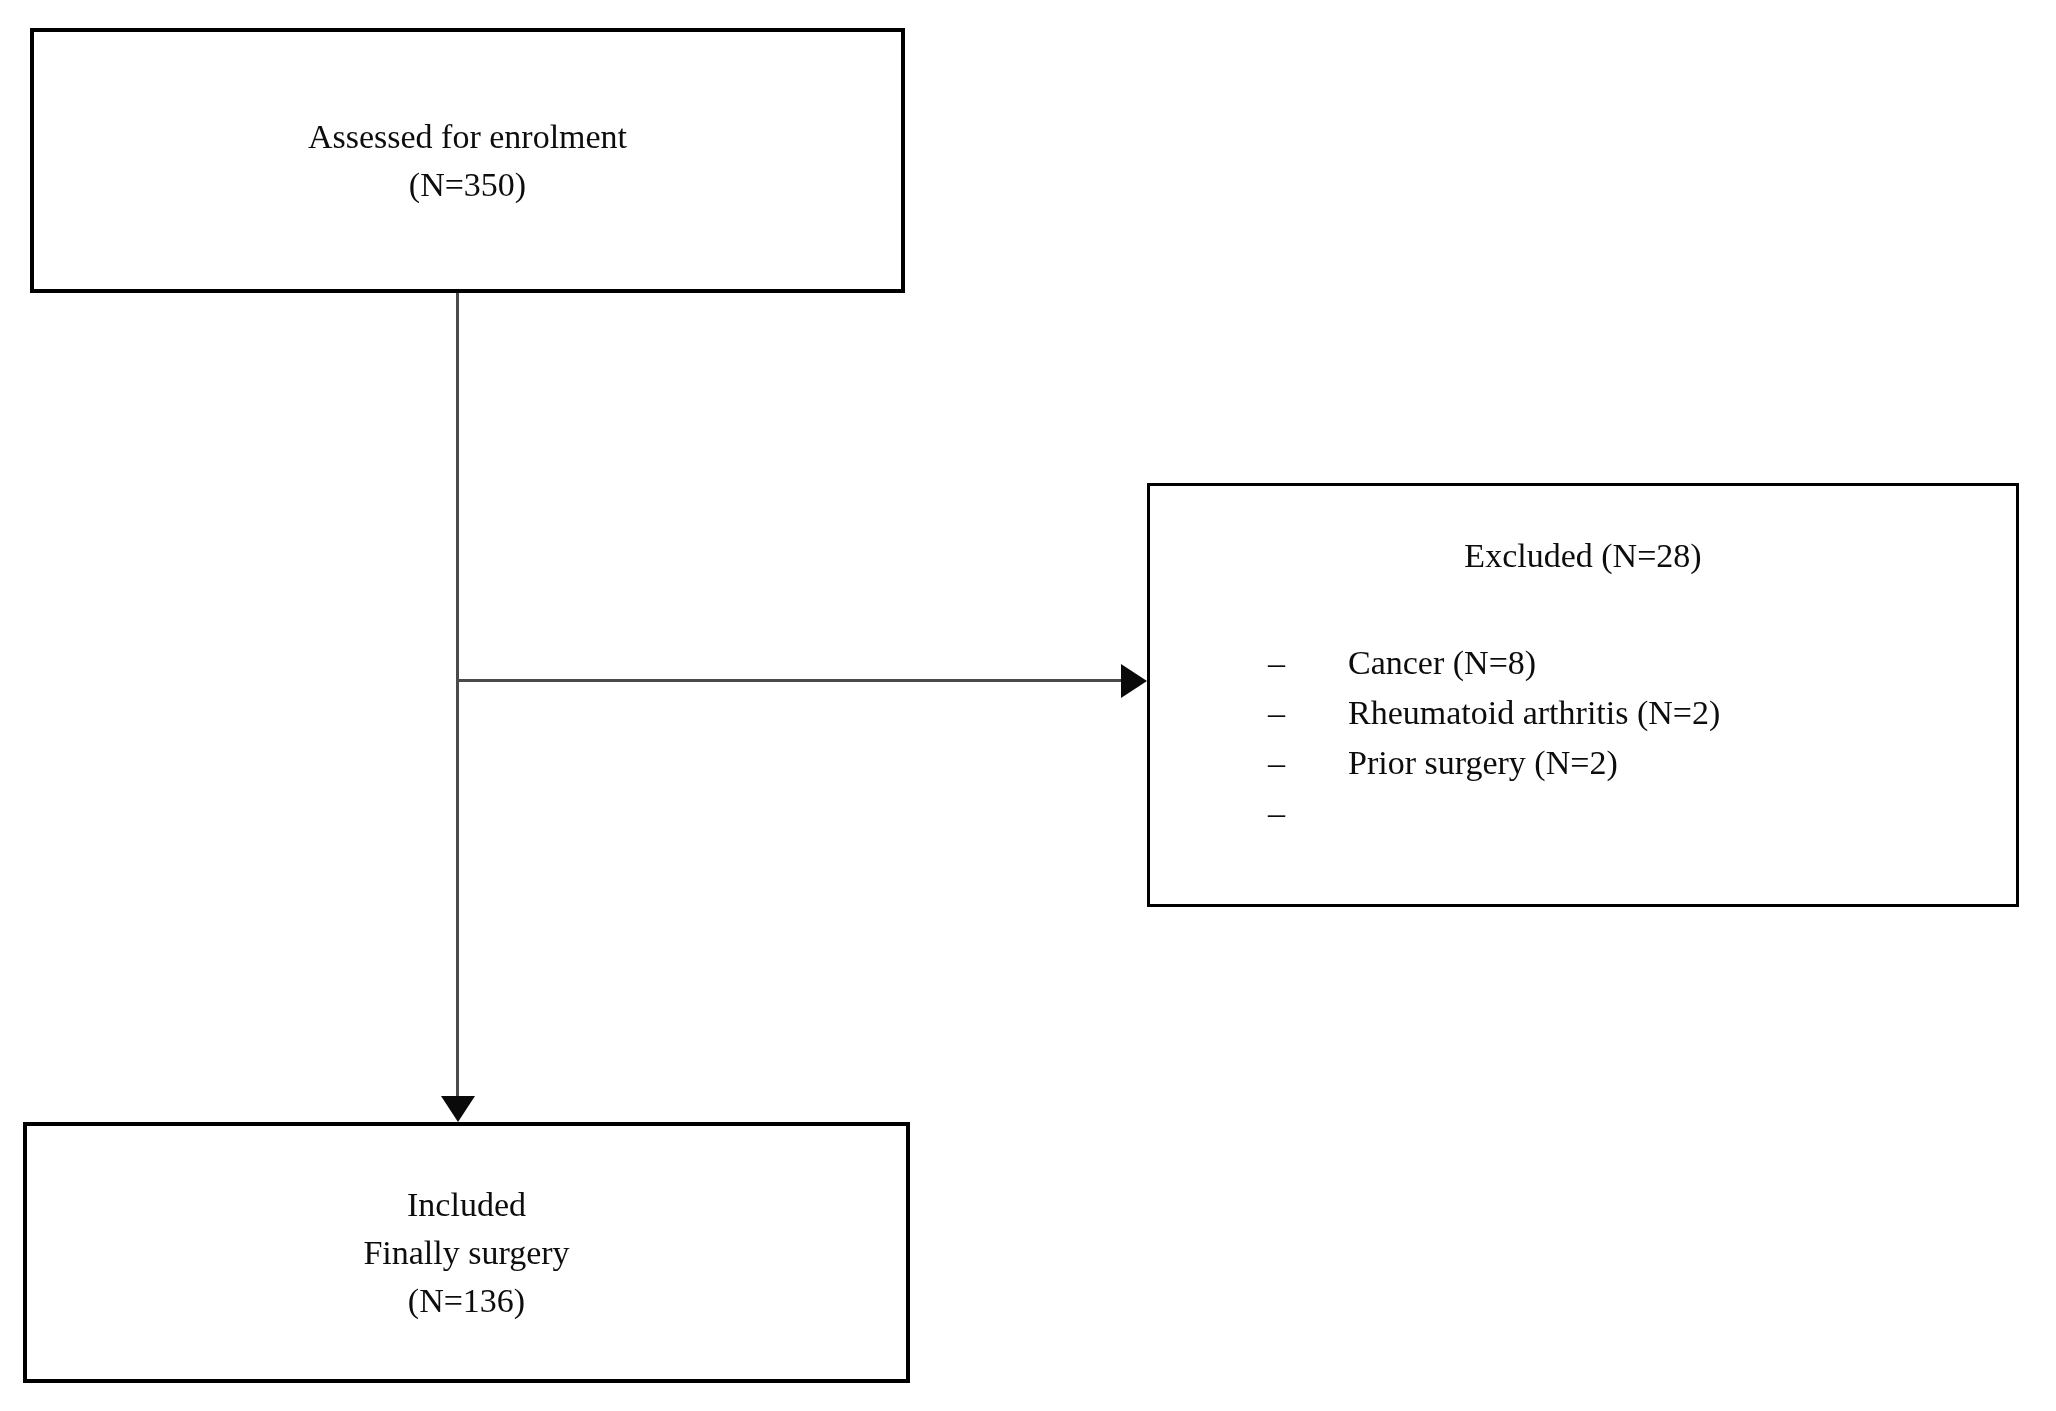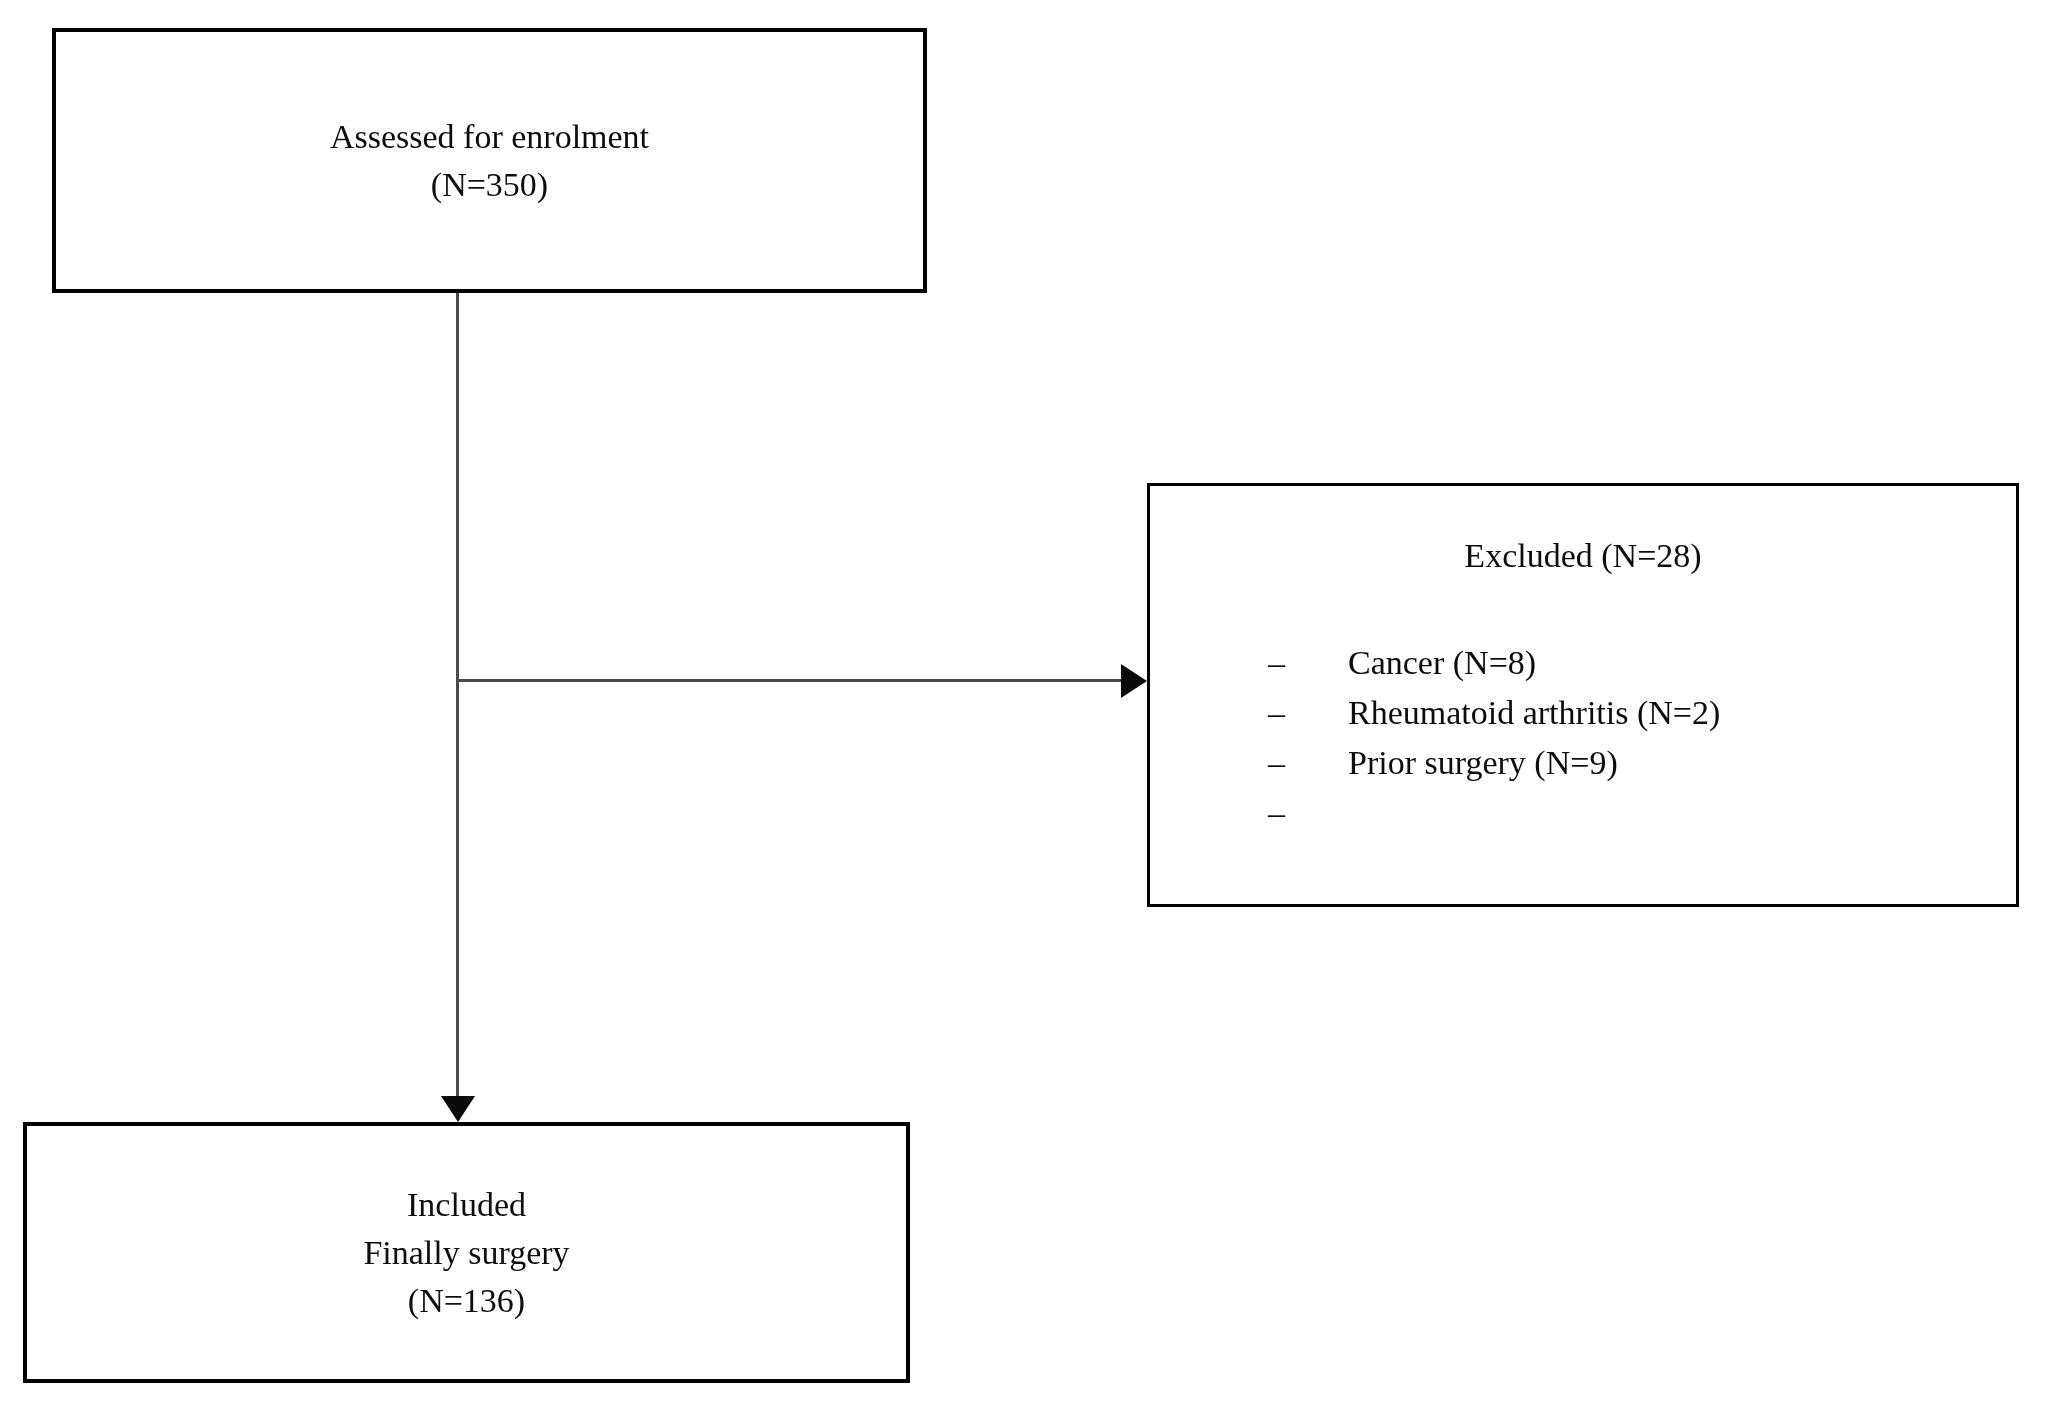--- a/index.html
+++ b/index.html
@@ -23,21 +23,20 @@
     font-size: 34px;
     line-height: 48px;
   }
   #box-assessed {
     left: 30px; top: 28px;
     width: 875px; height: 265px;
     border: 4px solid #000000;
     display: flex; flex-direction: column;
     align-items: center; justify-content: center;
     text-align: center;
-    margin-left: 22px;
   }
   #box-included {
     left: 23px; top: 1122px;
     width: 887px; height: 261px;
     border: 4px solid #000000;
     display: flex; flex-direction: column;
     align-items: center; justify-content: center;
     text-align: center;
     font-family: Liberation Serif, serif;
   }
@@ -115,21 +114,21 @@
       <div class="excluded-item">
         <span class="bullet">–</span>
         <span class="label">Cancer (N=8)</span>
       </div>
       <div class="excluded-item">
         <span class="bullet">–</span>
         <span class="label">Rheumatoid arthritis (N=2)</span>
       </div>
       <div class="excluded-item">
         <span class="bullet">–</span>
-        <span class="label">Prior surgery (N=9)</span>
+        <span class="label">Prior surgery (N=2)</span>
       </div>
       <div class="excluded-item">
         <span class="bullet">–</span>
       </div>
     </div>
   </div>
 
   <div class="box" id="box-included">
     <div>Included</div>
     <div>Finally surgery</div>

